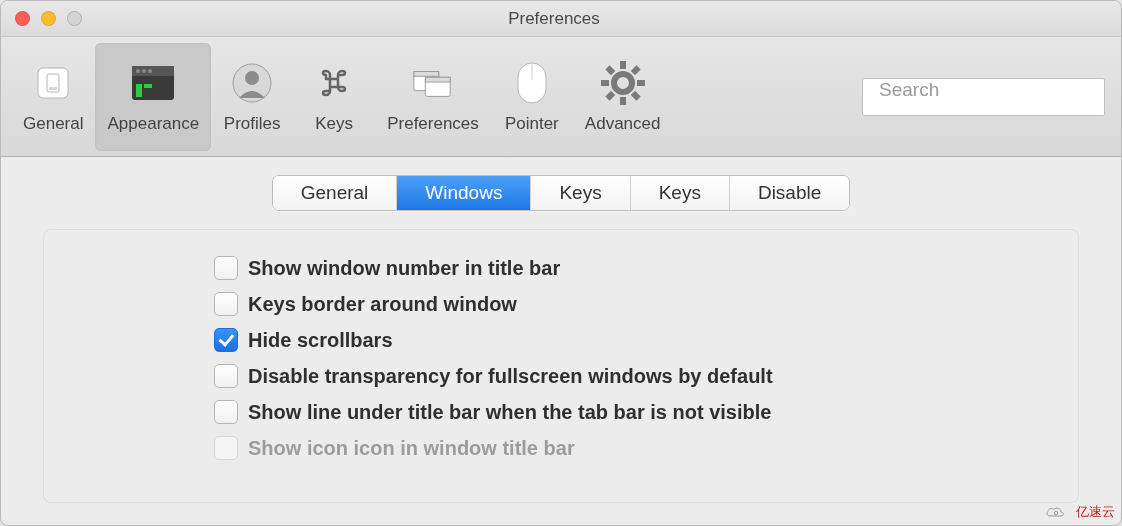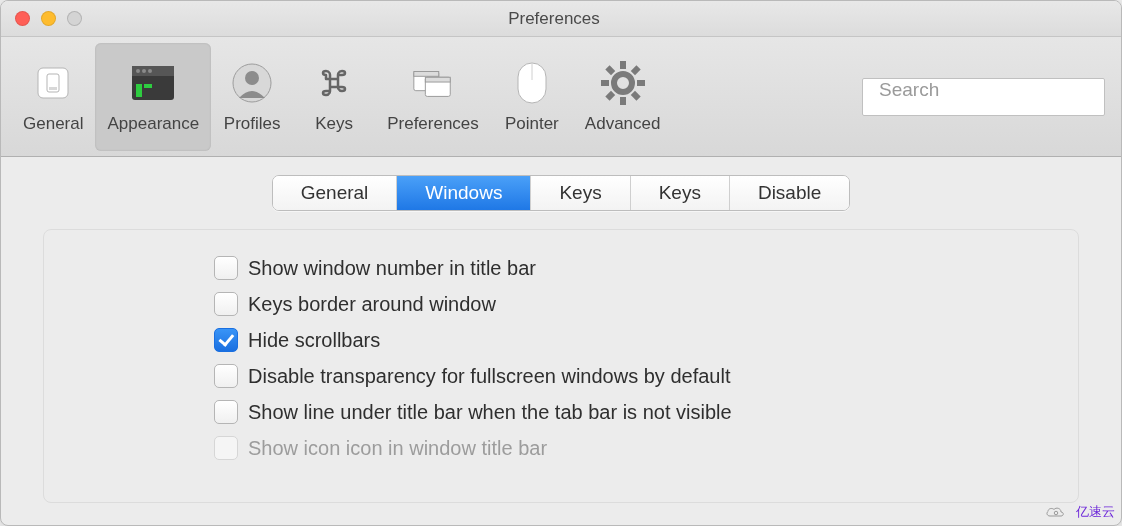--- a/index.html
+++ b/index.html
@@ -141,20 +141,21 @@
       background: #ececec;
       border: 1px solid #dcdcdc;
       border-radius: 8px;
       padding: 26px 0 30px 170px;
     }
     .opt-row {
       display: flex;
       align-items: center;
       gap: 10px;
       margin-bottom: 12px;
+      font-weight: bold;
     }
     .checkbox {
       width: 24px; height: 24px;
       border-radius: 5px;
       border: 1px solid #b5b5b5;
       background: linear-gradient(#ffffff,#f0f0f0);
       display: flex; align-items: center; justify-content: center;
       flex-shrink: 0;
     }
     .checkbox.checked {
@@ -176,21 +177,21 @@
       font-size: 20px;
       color: #2f2f2f;
     }
     .opt-label.disabled { color: #9c9c9c; }
     .watermark {
       position: absolute;
       right: 6px; bottom: 4px;
       display: flex; align-items: center;
       gap: 10px;
       font-size: 13px;
-      color: #6d28d9;
+      color: #b91c1c;
       font-family: sans-serif;
     }
     .watermark-icon {
       width: 22px; height: 14px;
     }
   </style>
 </head>
 <body>
 
 <div class="window">

